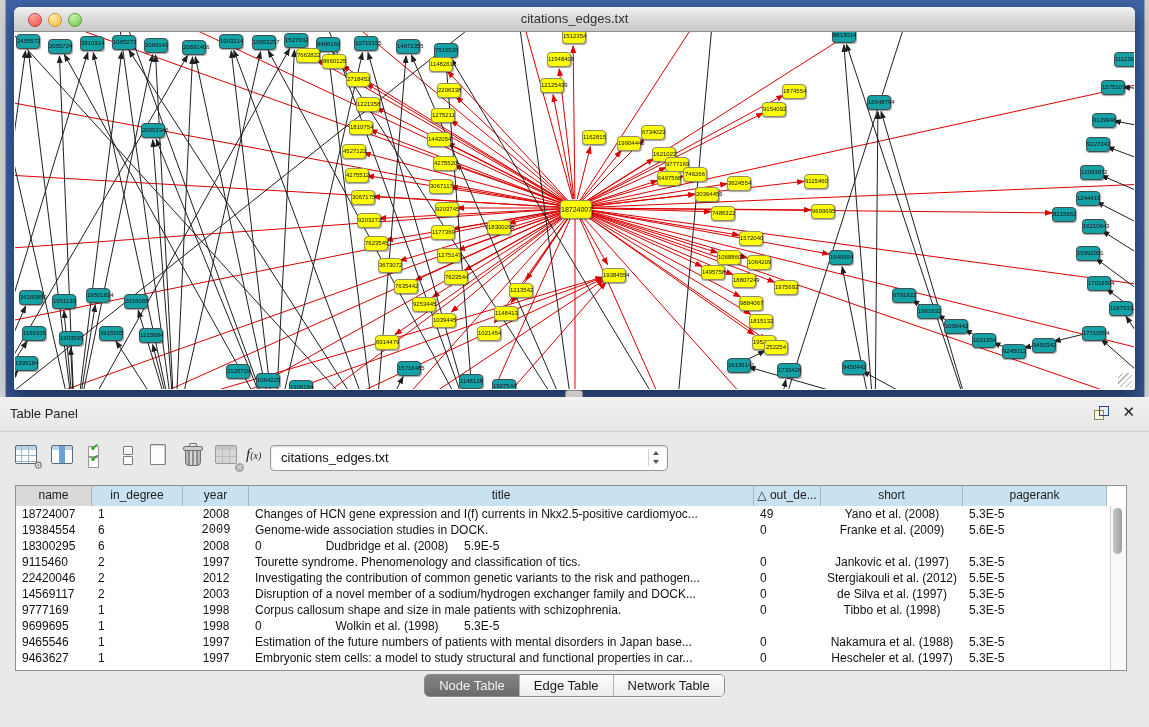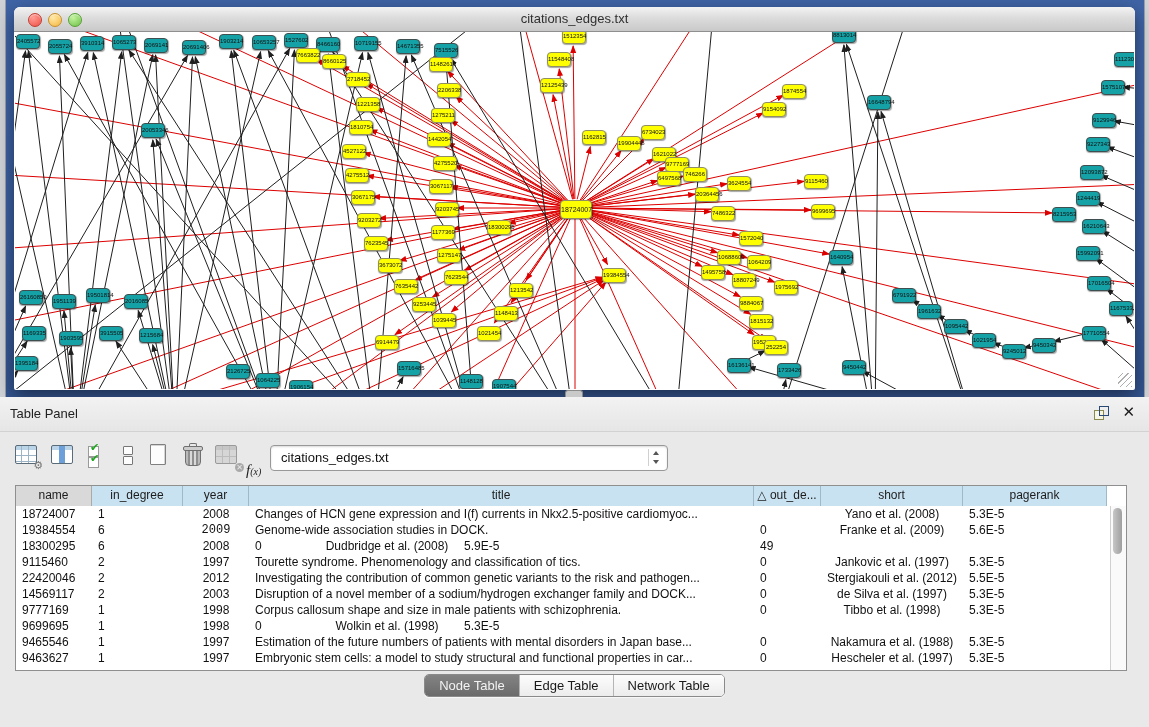--- a/index.html
+++ b/index.html
@@ -45,21 +45,21 @@
   .mini-table2{position:absolute;left:1px;top:3px;width:20px;height:17px;border:1px solid #5a6b7a;border-radius:2px;background-image:linear-gradient(90deg,transparent 0 7px,#6d9fd8 7px 13px,transparent 13px),linear-gradient(180deg,#bcd4e8 0 4px,transparent 4px);background-color:#fff;}
   .chk{position:absolute;width:9px;height:9px;border:1px solid #9a9a9a;background:#fff;}
   .chk-mark{position:absolute;font-size:11px;font-weight:bold;color:#1fa51f;line-height:8px;left:2px;top:-3px;}
   .box-sm{position:absolute;width:8px;height:7px;border:1px solid #777;background:#fdfdfd;border-radius:1px;}
   .doc-icon{position:absolute;left:4px;top:2px;width:14px;height:19px;background:#fdfdfd;border:1px solid #808080;border-radius:1px;box-shadow:inset -3px 3px 0 -2px #d5d5d5;}
   .trash-body{position:absolute;left:5px;top:7px;width:14px;height:15px;border-radius:2px 2px 4px 4px;background:linear-gradient(90deg,#b9b9b9 0 2px,#8f8f8f 2px 4px,#d9d9d9 4px 6px,#8f8f8f 6px 8px,#d9d9d9 8px 10px,#8f8f8f 10px 12px,#b9b9b9 12px);border:1px solid #6f6f6f;}
   .trash-lid{position:absolute;left:3px;top:4px;width:18px;height:3px;background:#cdcdcd;border:1px solid #6f6f6f;border-radius:2px;}
   .trash-handle{position:absolute;left:9px;top:1px;width:6px;height:3px;border:1px solid #6f6f6f;border-bottom:none;border-radius:2px 2px 0 0;}
   .mini-table-dis{position:absolute;left:1px;top:3px;width:20px;height:17px;border:1px solid #9a9a9a;border-radius:2px;background:#d6d6d6;background-image:linear-gradient(90deg,transparent 0 6px,#bcbcbc 6px 7px,transparent 7px 13px,#bcbcbc 13px 14px,transparent 14px),linear-gradient(180deg,#c6c6c6 0 4px,transparent 4px 10px,#bcbcbc 10px 11px,transparent 11px);}
   .dis-x{position:absolute;right:-4px;bottom:-4px;width:9px;height:9px;border-radius:50%;background:#a9a9a9;color:#e9e9e9;font-size:8px;line-height:9px;text-align:center;}
-  .fx{position:absolute;top:30px;font-size:15px;color:#222;font-family:"Liberation Serif","DejaVu Serif",serif;font-style:italic;}
+  .fx{position:absolute;top:14px;font-size:15px;color:#222;font-family:"Liberation Serif","DejaVu Serif",serif;font-style:italic;}
   .fx .small{font-size:10px;}
   .combo{position:absolute;left:270px;top:13px;width:396px;height:24px;background:#fff;border:1px solid #989898;border-radius:4px;box-shadow:inset 0 1px 2px rgba(0,0,0,.15);}
   .combo-text{position:absolute;left:10px;top:4px;font-size:13px;color:#111;}
   .combo-step{position:absolute;right:4px;top:3px;width:14px;height:17px;border-left:1px solid #d0d0d0;}
   .step-up{position:absolute;left:4px;top:2px;width:0;height:0;border-left:3px solid transparent;border-right:3px solid transparent;border-bottom:4px solid #555;}
   .step-dn{position:absolute;left:4px;bottom:2px;width:0;height:0;border-left:3px solid transparent;border-right:3px solid transparent;border-top:4px solid #555;}
 
   
   .data-table{position:absolute;left:15px;top:88px;width:1110px;height:184px;background:#fff;border:1px solid #8f8f8f;overflow:hidden;}
   .thead{position:absolute;left:0;top:0;right:0;height:20px;border-bottom:1px solid #7f7f7f;display:flex;}
@@ -449,21 +449,21 @@
           <div class="th" style="width: 67px;">△ out_de...</div>
           <div class="th" style="width: 142px;">short</div>
           <div class="th" style="width: 144px;">pagerank</div>
         </div>
       <div class="tbody" id="table-body">
           <div class="tr">
             <div class="td" style="width: 76px;">18724007</div>
             <div class="td" style="width: 91px;">1</div>
             <div class="td center" style="width: 66px;">2008</div>
             <div class="td" style="width: 505px;">Changes of HCN gene expression and I(f) currents in Nkx2.5-positive cardiomyoc...</div>
-            <div class="td" style="width: 67px; margin-top: 32px;">49</div>
+            <div class="td" style="width: 67px;">49</div>
             <div class="td center" style="width: 142px;">Yano et al. (2008)</div>
             <div class="td" style="width: 144px;">5.3E-5</div>
           </div>
           <div class="tr">
             <div class="td" style="width: 76px;">19384554</div>
             <div class="td" style="width: 91px;">6</div>
             <div class="td center" style="width: 66px; font-family: Liberation Mono, monospace;">2009</div>
             <div class="td" style="width: 505px;">Genome-wide association studies in DOCK.</div>
             <div class="td" style="width: 67px;">0</div>
             <div class="td center" style="width: 142px;">Franke et al. (2009)</div>

